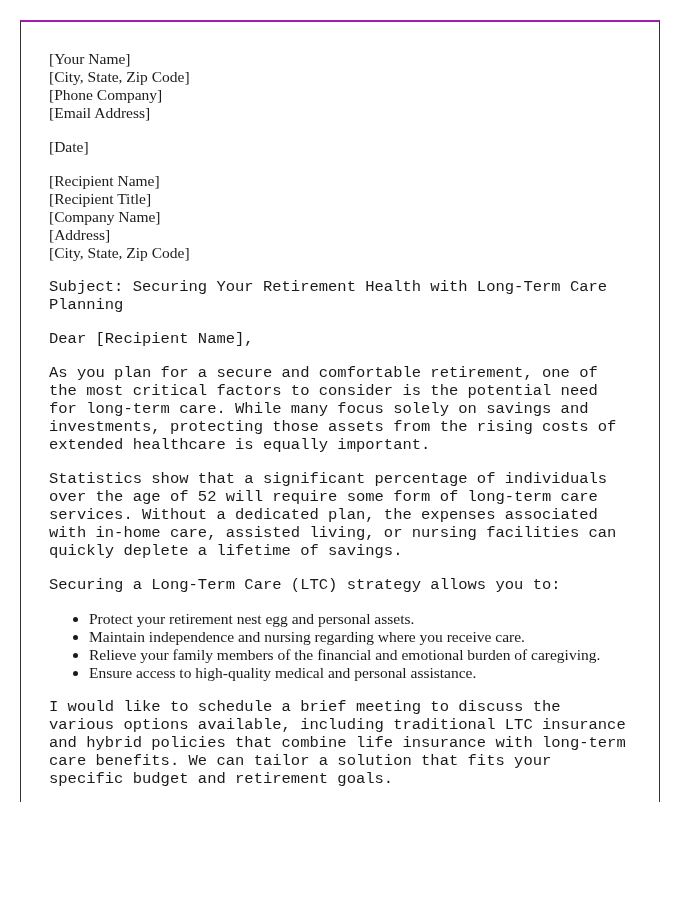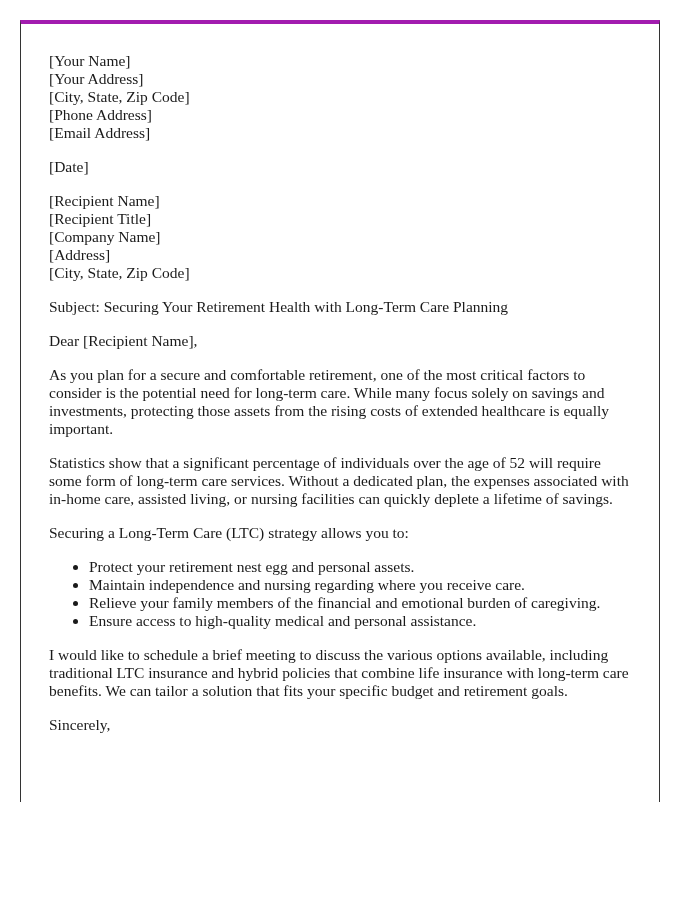--- a/index.html
+++ b/index.html
@@ -1,46 +1,45 @@
 <!DOCTYPE html>
 <html><head>
   <meta charset="utf-8">
   <style>
     html, body { margin: 0; padding: 0; background: #ffffff; }
     body { width: 700px; height: 900px; position: relative; overflow: hidden; }
     .page {
       position: absolute;
       left: 20px; top: 20px;
       width: 640px; height: 782px;
-      border-left: 1px solid #333; border-top: 4px solid #a21caf; border-right: 1px solid #333;
+      border-left: 1px solid #333; border-top: 2px solid #a21caf; border-right: 1px solid #333;
       box-sizing: border-box;
       overflow: hidden;
       font-family: "Liberation Serif", "DejaVu Serif", serif;
       font-size: 15.5px;
       line-height: 18px;
       color: #1a1a1a;
     }
     .content { position: absolute; left: 28px; top: 28px; width: 585px; }
     .block { margin: 0 0 16px 0; }
     .line { display: block; }
-    p { margin: 0 0 16px 0; }
+    p { margin: 0 0 16px 0; font-family: Liberation Mono, monospace; }
     ul { margin: 4px 0 16px 0; padding-left: 40px; }
     li { margin: 0; }
   </style>
 </head>
 <body>
 
 <div class="page">
   <div class="content">
 
     <div class="block">
       <span class="line">[Your Name]</span>
-      <span class="line">[Your Address]</span>
       <span class="line">[City, State, Zip Code]</span>
-      <span class="line">[Phone Address]</span>
+      <span class="line">[Phone Company]</span>
       <span class="line">[Email Address]</span>
     </div>
 
     <div class="block">
       <span class="line">[Date]</span>
     </div>
 
     <div class="block">
       <span class="line">[Recipient Name]</span>
       <span class="line">[Recipient Title]</span>

